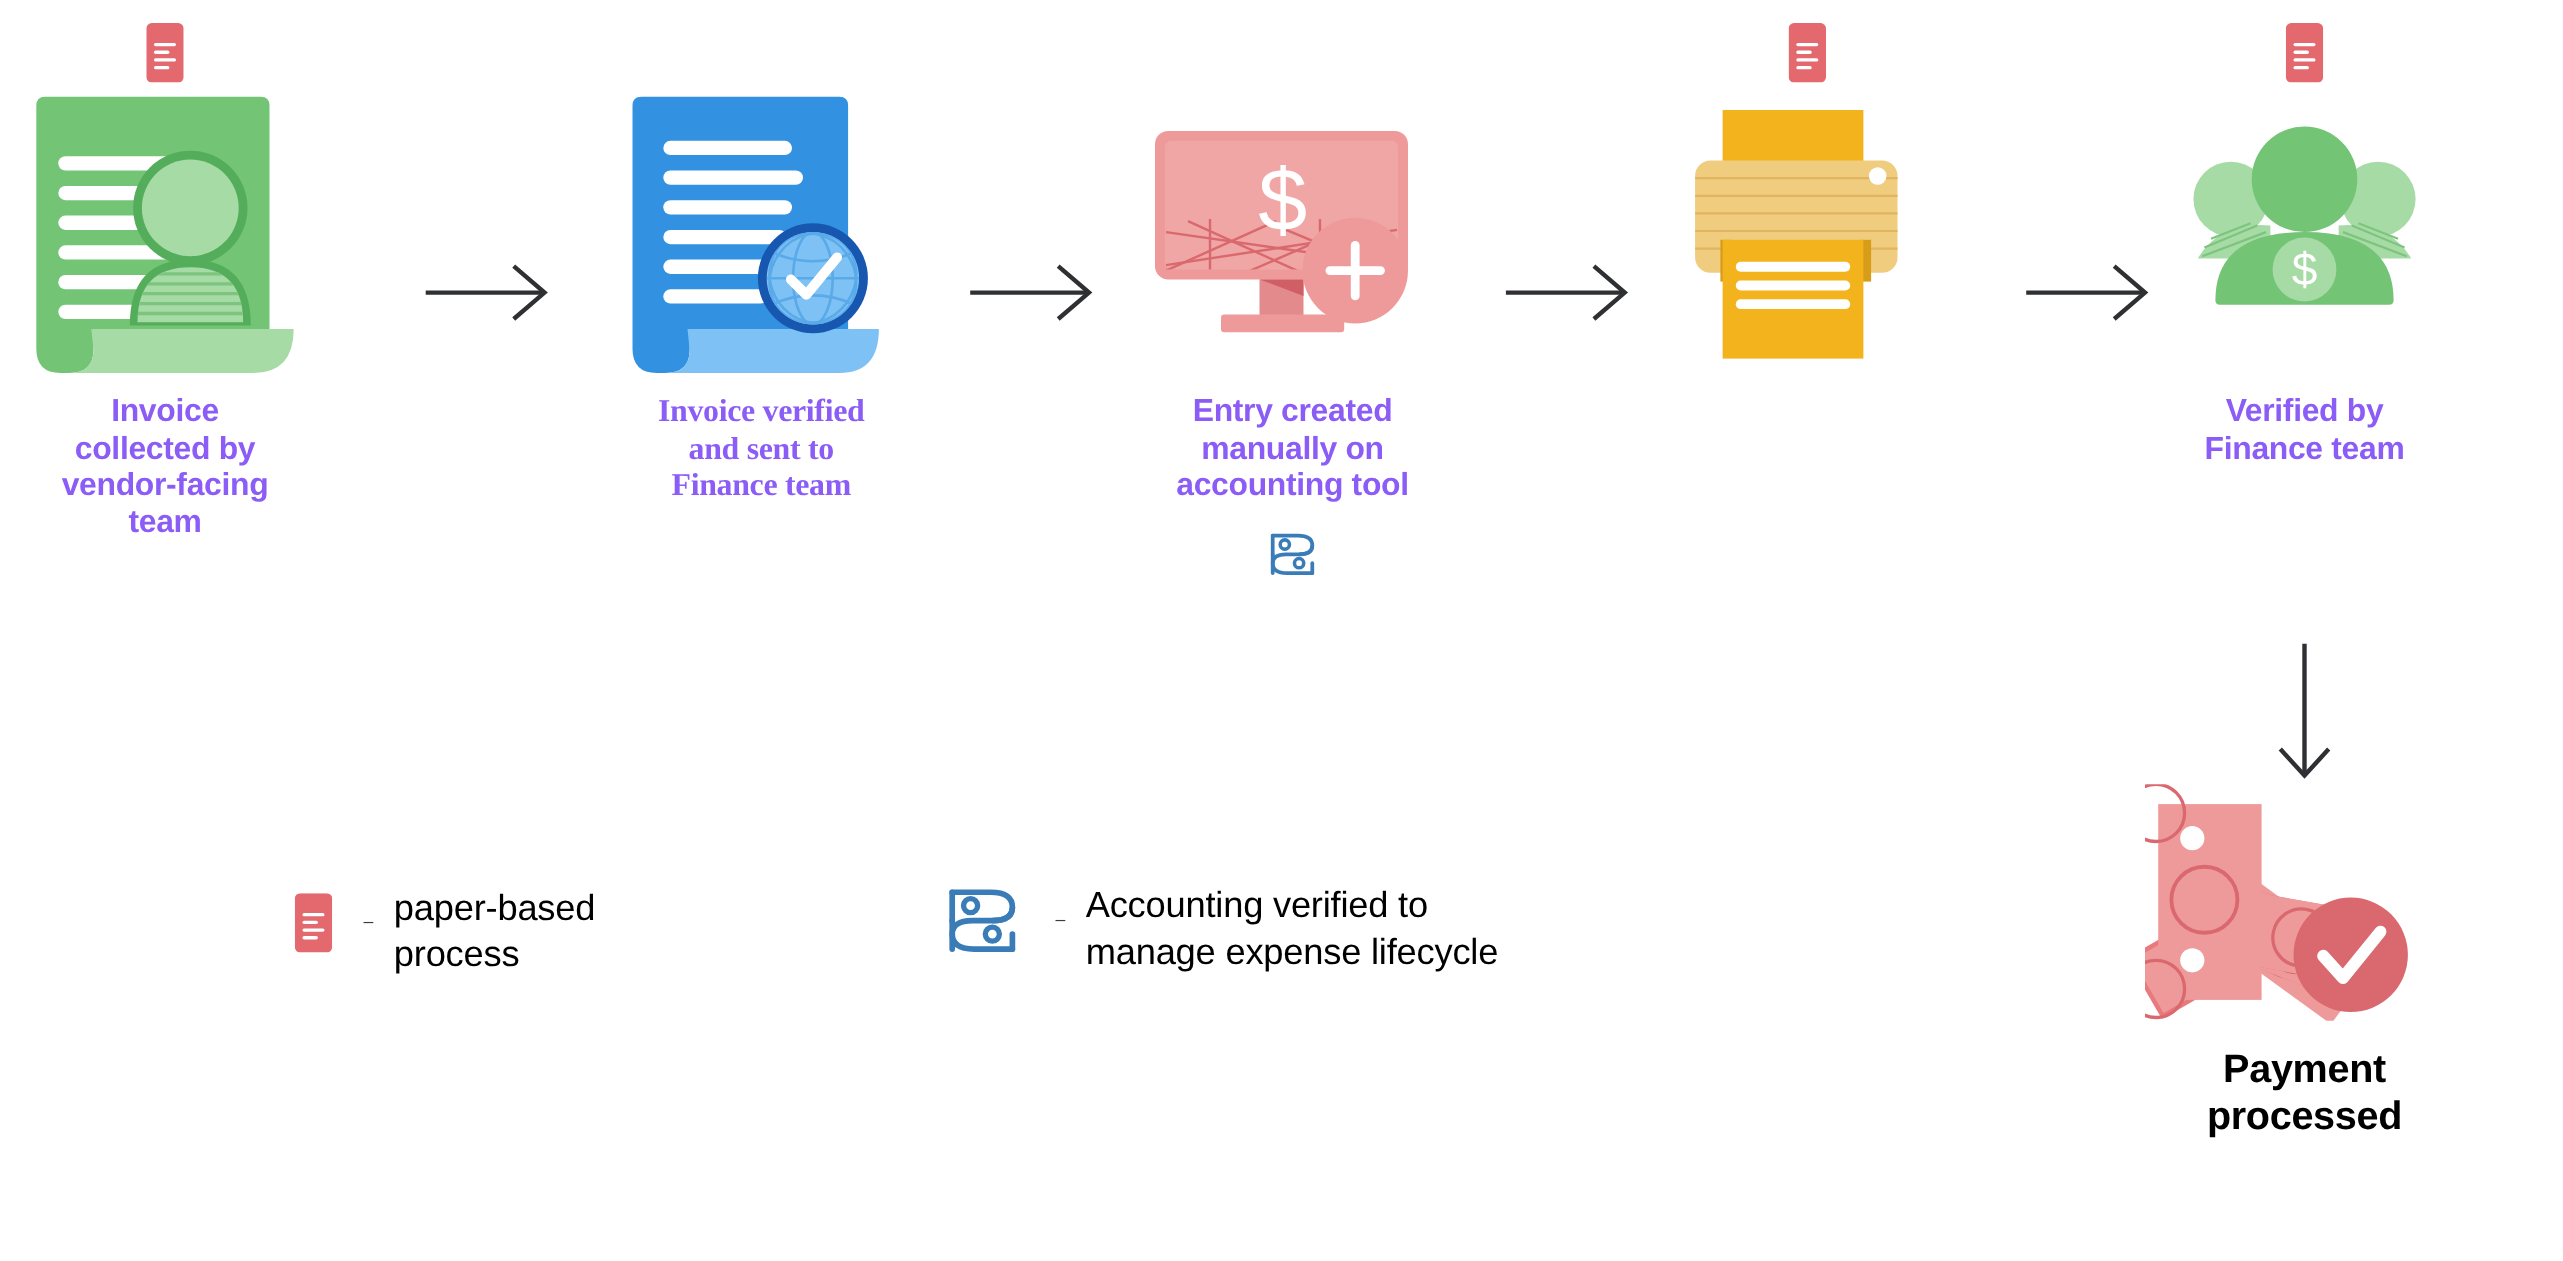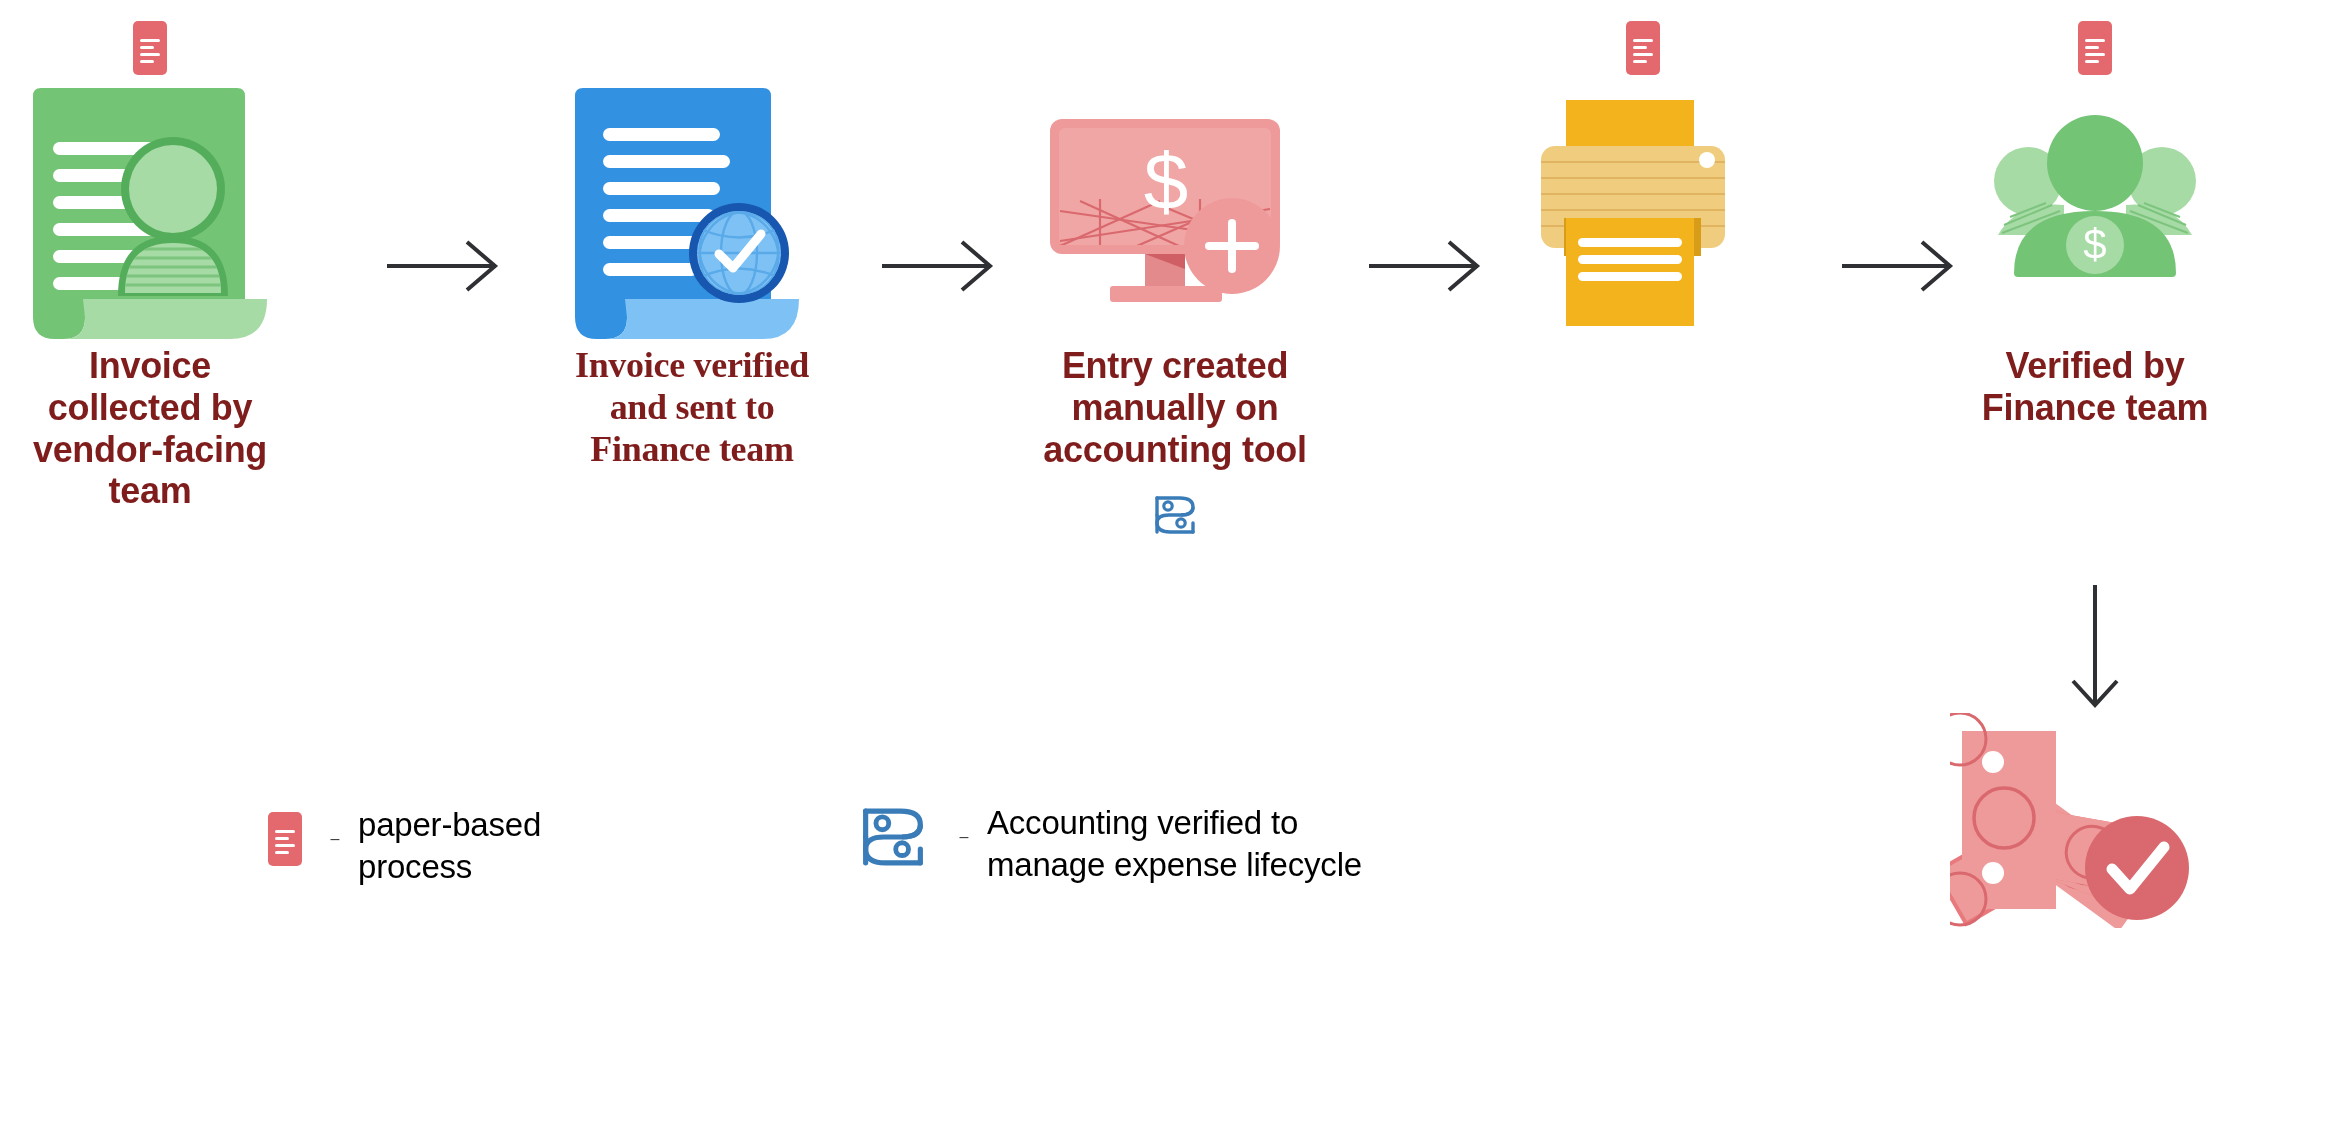--- a/index.html
+++ b/index.html
@@ -34,26 +34,26 @@
   }
   .step-badge.empty { visibility: hidden; }
   .step-art {
     height: 250px;
     width: 330px;
     display: flex;
     align-items: center;
     justify-content: center;
   }
   .step-label {
-    margin-top: 7px;
-    font-size: 36px;
+    margin-top: 20px;
+    font-size: 29px;
     font-weight: bold;
     line-height: 1.16;
     text-align: center;
-    color: #7f1d1d;
+    color: #8b5cf6;
     letter-spacing: -0.3px;
     white-space: pre-line;
   }
   .step-footer-icon {
     margin-top: 18px;
     height: 54px;
     display: flex;
     align-items: center;
     justify-content: center;
   }
@@ -382,20 +382,22 @@
         <rect x="12" y="18" width="94" height="178" fill="#ef9a9a"></rect>
         <circle cx="43" cy="49" r="11" fill="#ffffff"></circle>
         <circle cx="43" cy="160" r="11" fill="#ffffff"></circle>
         <circle cx="54" cy="105" r="30" fill="none" stroke="#d9696e" stroke-width="3.5"></circle>
         <circle cx="10" cy="26" r="26" fill="none" stroke="#d9696e" stroke-width="3"></circle>
         <circle cx="10" cy="186" r="26" fill="none" stroke="#d9696e" stroke-width="3"></circle>
         <circle cx="187" cy="155" r="52" fill="#d9696e"></circle>
         <polyline points="162,156 180,176 214,134" fill="none" stroke="#ffffff" stroke-width="11" stroke-linecap="round" stroke-linejoin="round"></polyline>
       </svg>
     </div>
+    <div class="terminal-label">Payment
+processed</div>
   </div>
 
   <div class="legend-item" style="left:258px; top:790px;">
     <div class="legend-swatch">
       <svg width="34" height="54" viewBox="0 0 34 54">
         <rect x="0" y="0" width="34" height="54" rx="5" fill="#e3696e"></rect>
         <rect x="7" y="18" width="20" height="3" rx="1.5" fill="#ffffff"></rect>
         <rect x="7" y="25" width="14" height="3" rx="1.5" fill="#ffffff"></rect>
         <rect x="7" y="32" width="20" height="3" rx="1.5" fill="#ffffff"></rect>
         <rect x="7" y="39" width="14" height="3" rx="1.5" fill="#ffffff"></rect>

